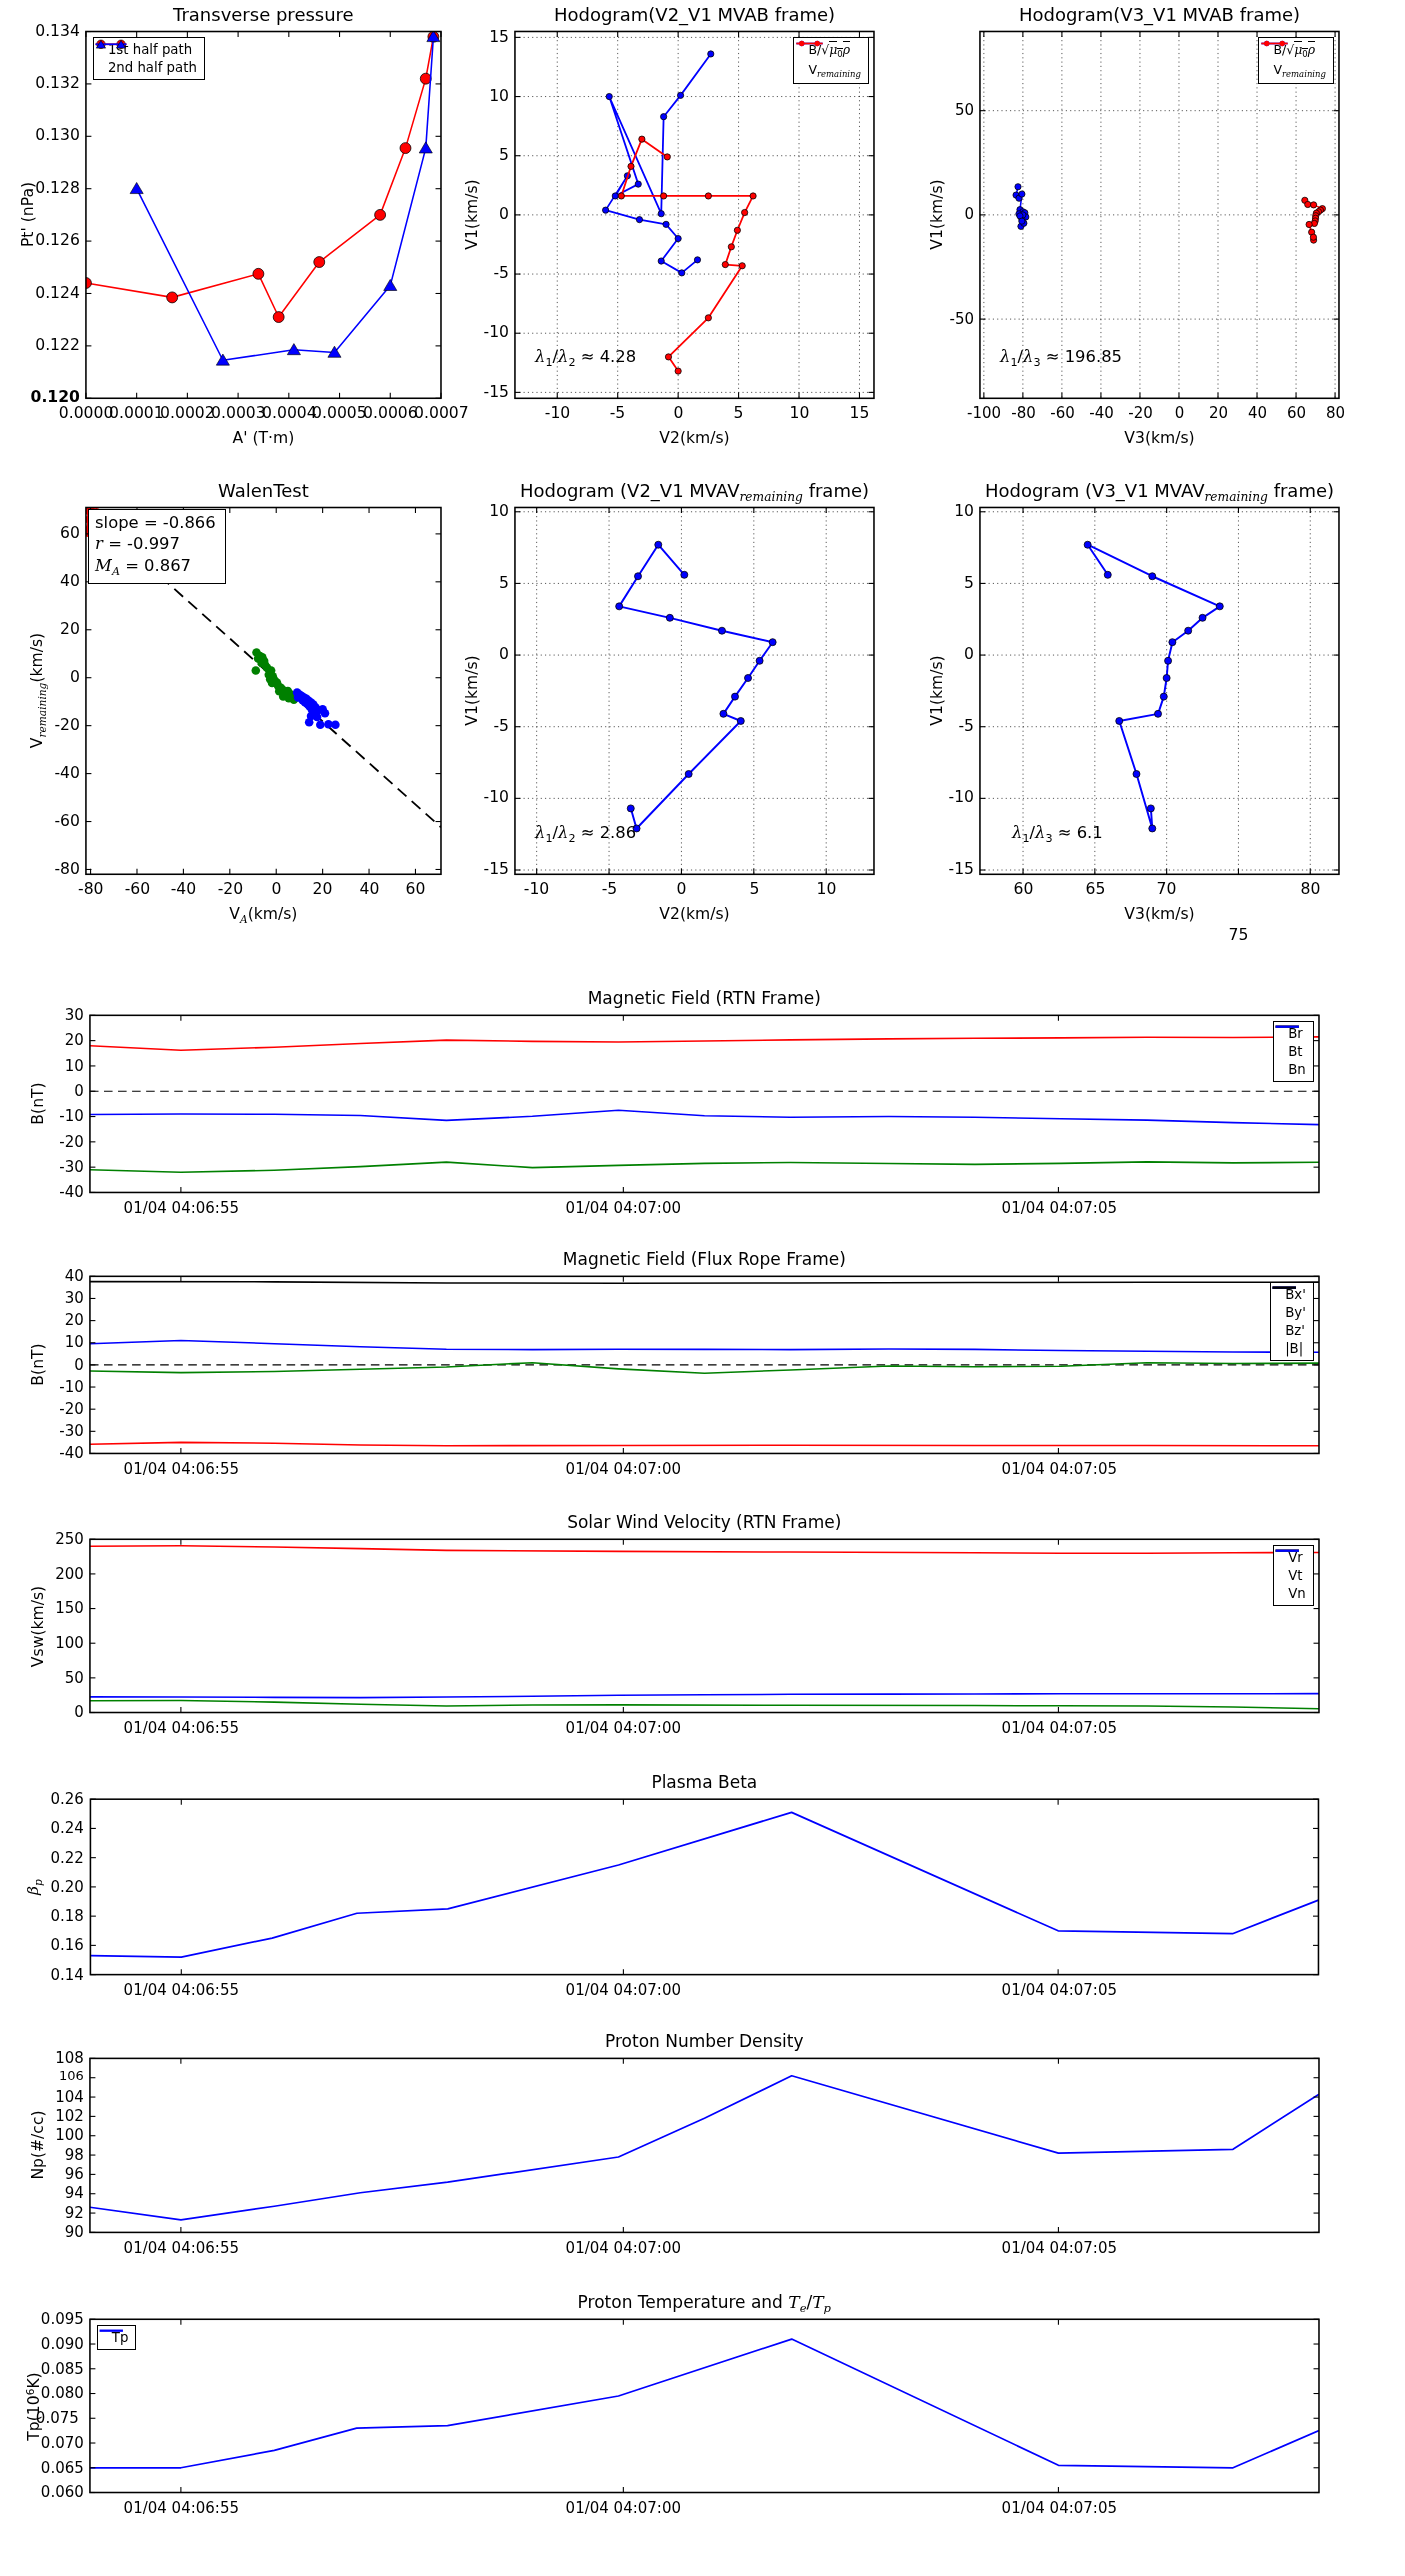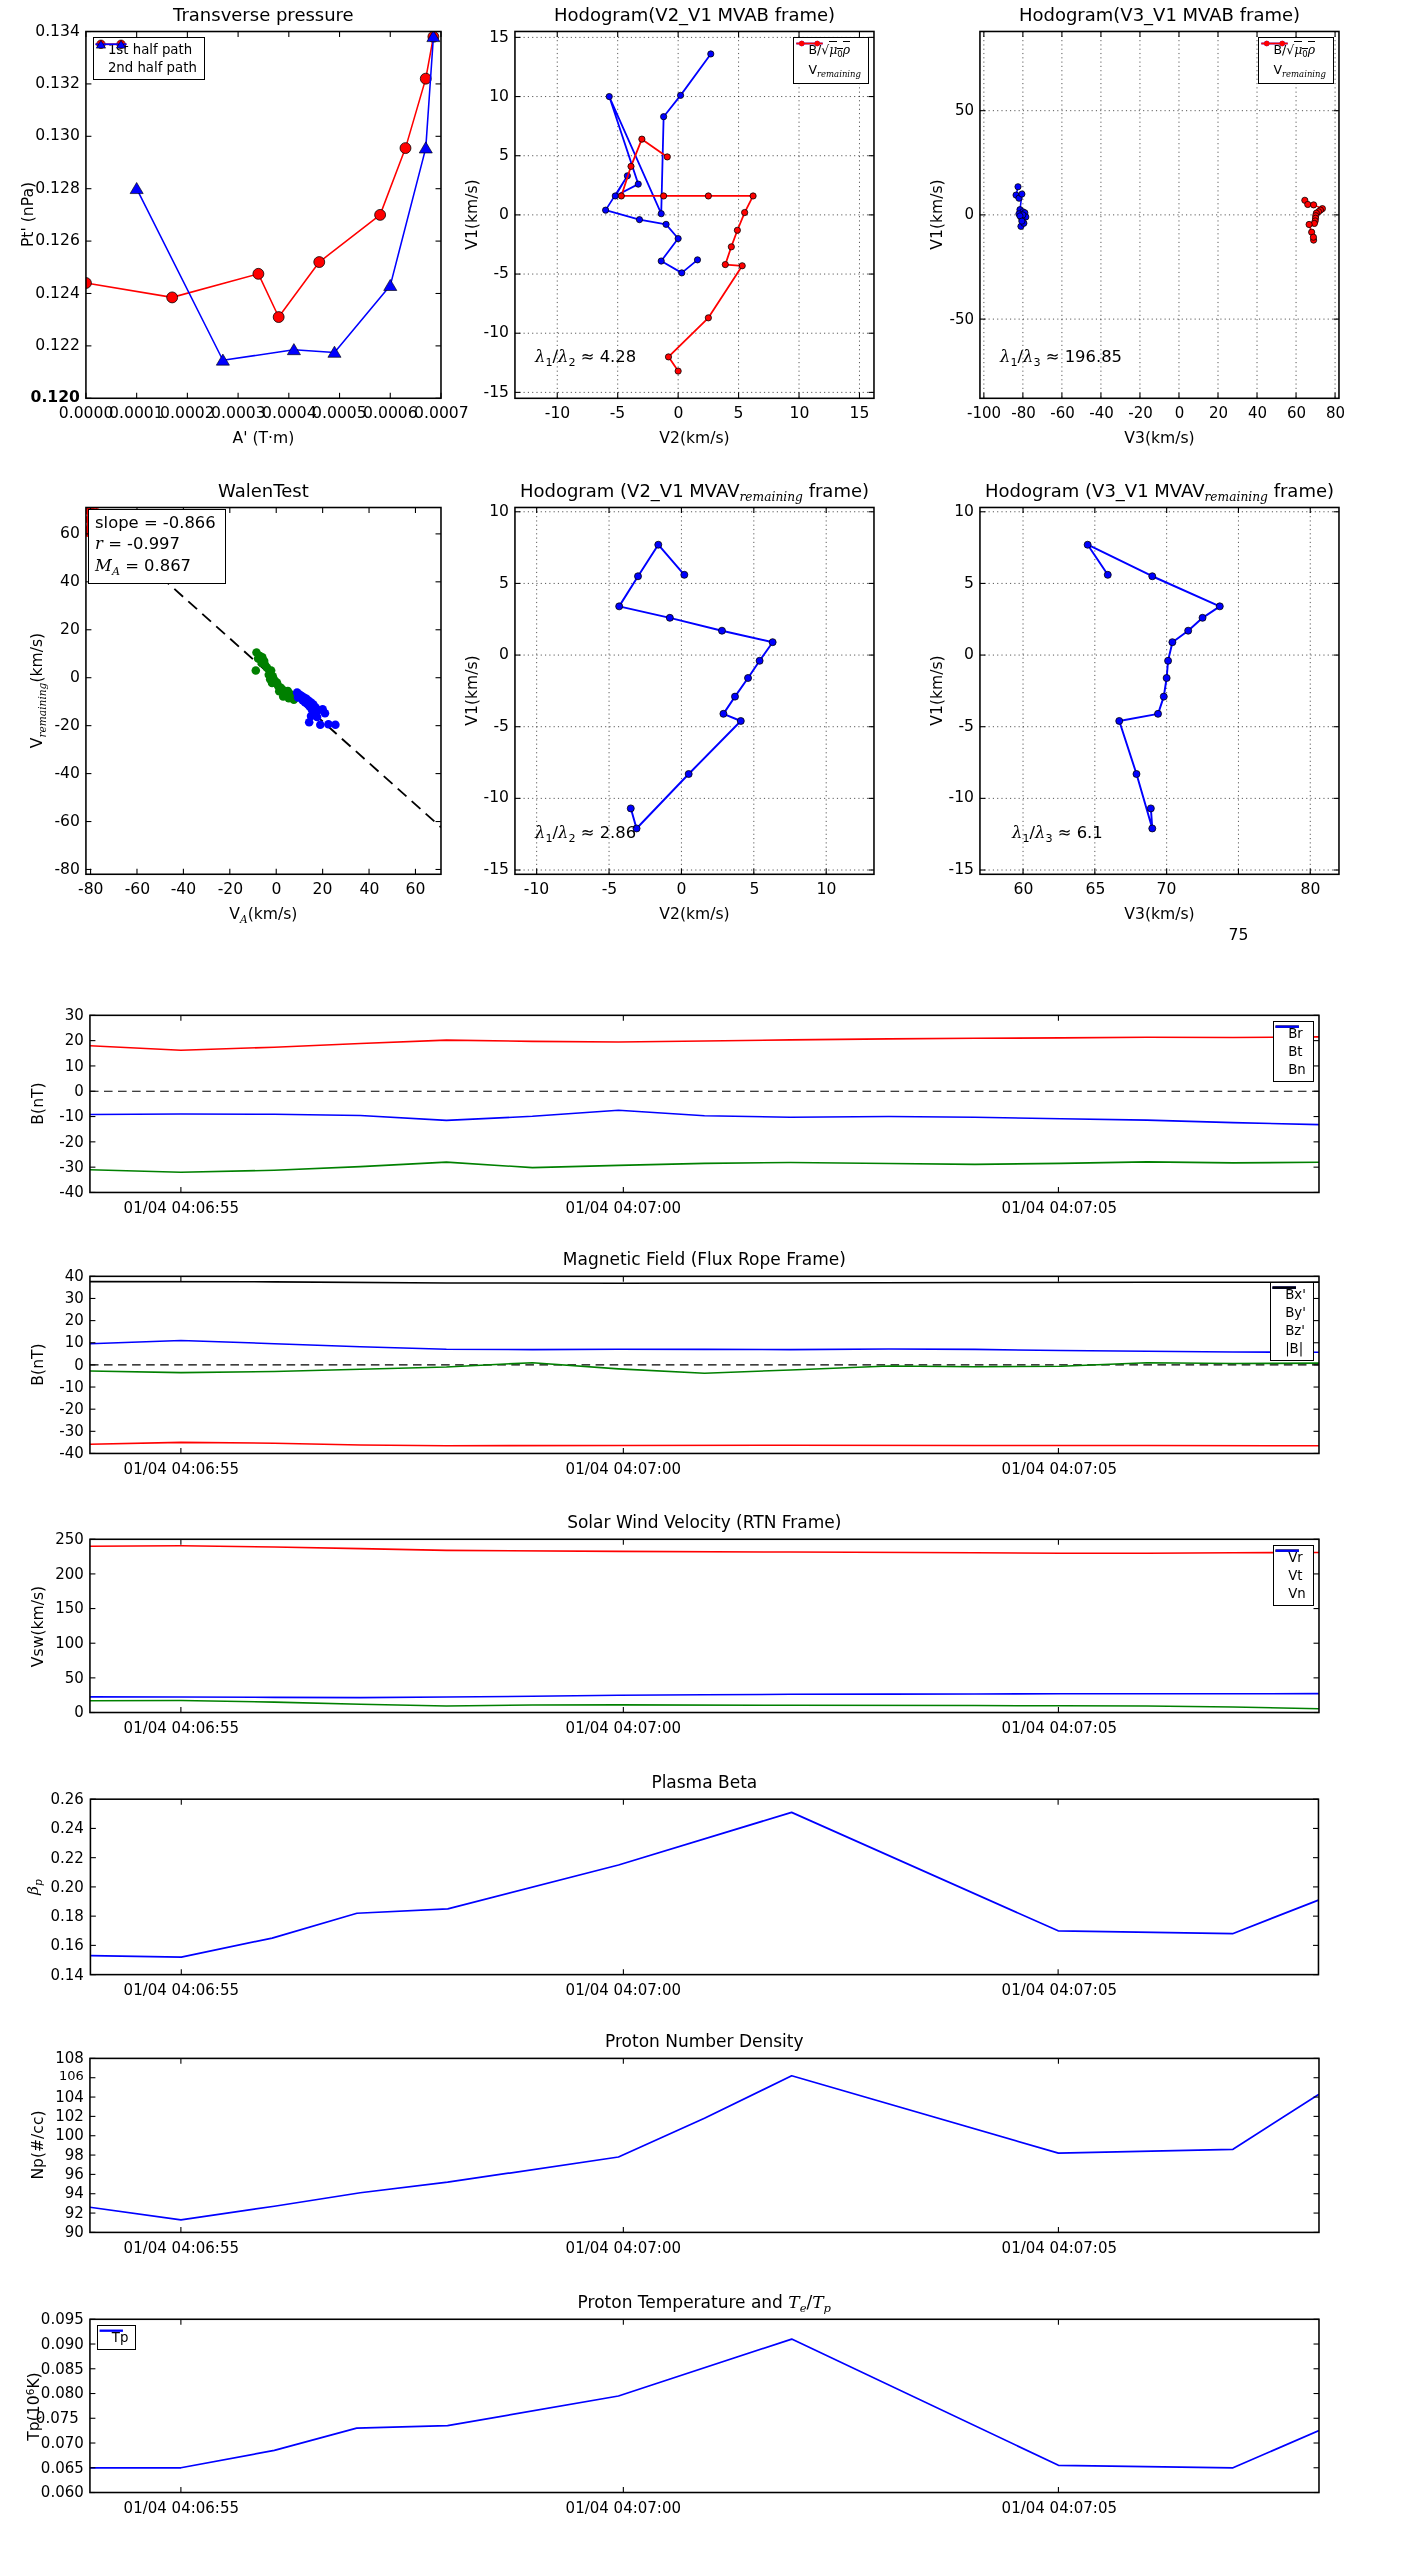--- a/index.html
+++ b/index.html
@@ -726,20 +726,21 @@
       <div class="xt" style="left: 545px; top: 215px; width: 141px; font-size: 15px;">01/04 04:07:00</div>
       <div class="xt" style="left: 981px; top: 215px; width: 141px; font-size: 15px;">01/04 04:07:05</div>
       <div class="yt" style="left: 15px; top: 199px; width: 61px; font-size: 15px;">-40</div>
       <div class="yt" style="left: 15px; top: 174px; width: 61px; font-size: 15px;">-30</div>
       <div class="yt" style="left: 15px; top: 149px; width: 61px; font-size: 15px;">-20</div>
       <div class="yt" style="left: 15px; top: 123px; width: 61px; font-size: 15px;">-10</div>
       <div class="yt" style="left: 15px; top: 98px; width: 61px; font-size: 15px;">0</div>
       <div class="yt" style="left: 15px; top: 73px; width: 61px; font-size: 15px;">10</div>
       <div class="yt" style="left: 15px; top: 47px; width: 61px; font-size: 15px;">20</div>
       <div class="yt" style="left: 15px; top: 22px; width: 61px; font-size: 15px;">30</div>
+      <div class="t-title" style="left: 82px; top: 3.9px; width: 1229px; font-size: 17px;"><span>Magnetic Field (RTN Frame)</span></div>
       <div class="ylab" style="left: 21px; top: 208px; width: 177px; font-size: 15.6px;"><span>B(nT)</span></div>
       <div class="legend" style="font-size: 13.3px; right: 44px; top: 37px;">
         <div class="lrow">
           <span class="lsw">
             <svg width="26.5" height="9.4" viewBox="0 0 34 12">
               <line x1="2" y1="6" x2="32" y2="6" stroke="#ff0000" stroke-width="3"></line>
             </svg>
           </span>
           <span><span>Br</span></span>
         </div>

